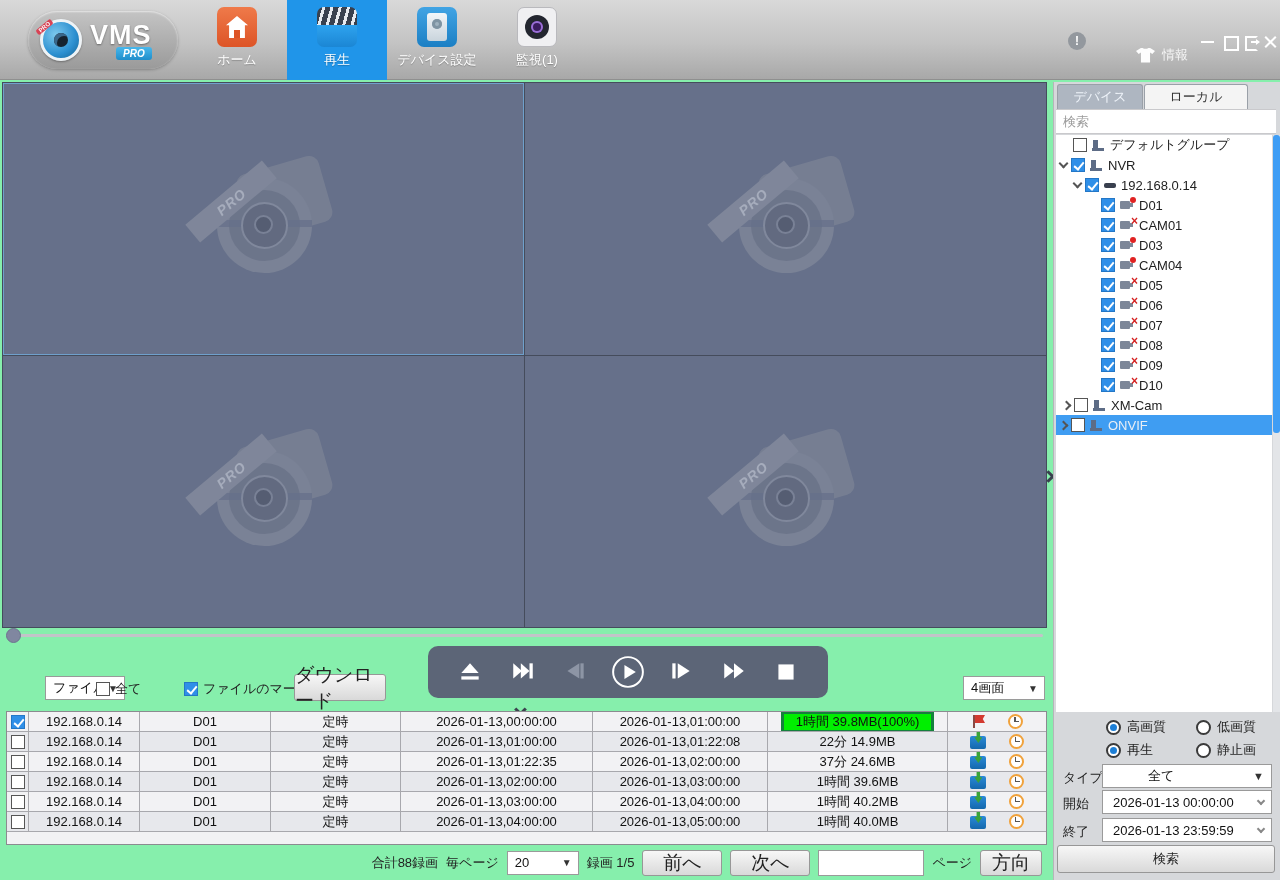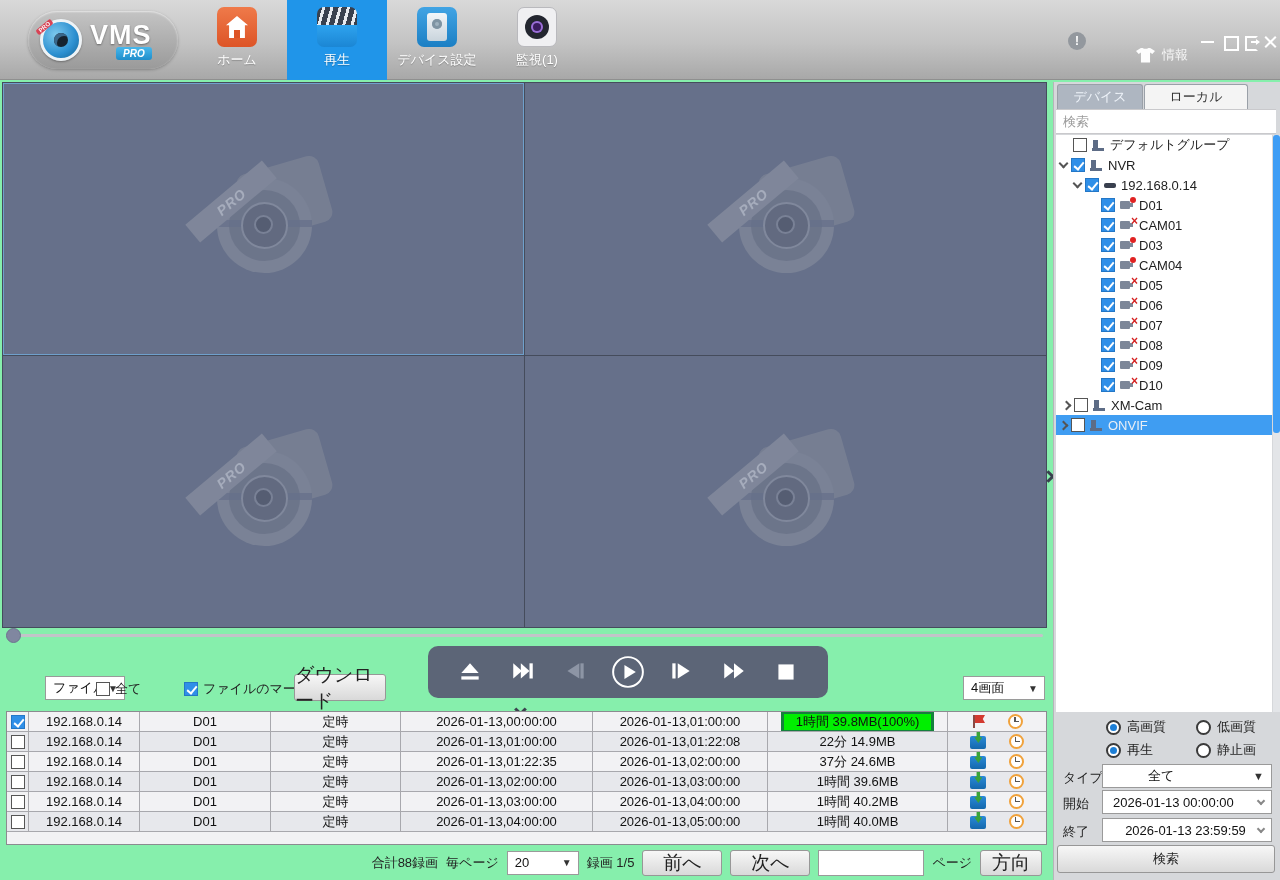--- a/index.html
+++ b/index.html
@@ -588,20 +588,20 @@
     </div>
 
     <span class="side-label" style="top:713px;">開始</span>
     <div class="side-field" style="top:708px;">
       <span style="flex:1; padding-left:10px;">2026-01-13 00:00:00</span>
       <span class="chev-tiny"></span>
     </div>
 
     <span class="side-label" style="top:741px;">終了</span>
     <div class="side-field" style="top:736px;">
-      <span style="flex:1; padding-left:10px;text-align:center;">2026-01-13 23:59:59</span>
+      <span style="flex:1; padding-left:10px;">2026-01-13 23:59:59</span>
       <span class="chev-tiny"></span>
     </div>
 
     <div class="btn search-btn">検索</div>
   </aside>
 
 </div>
 
 </body></html>

